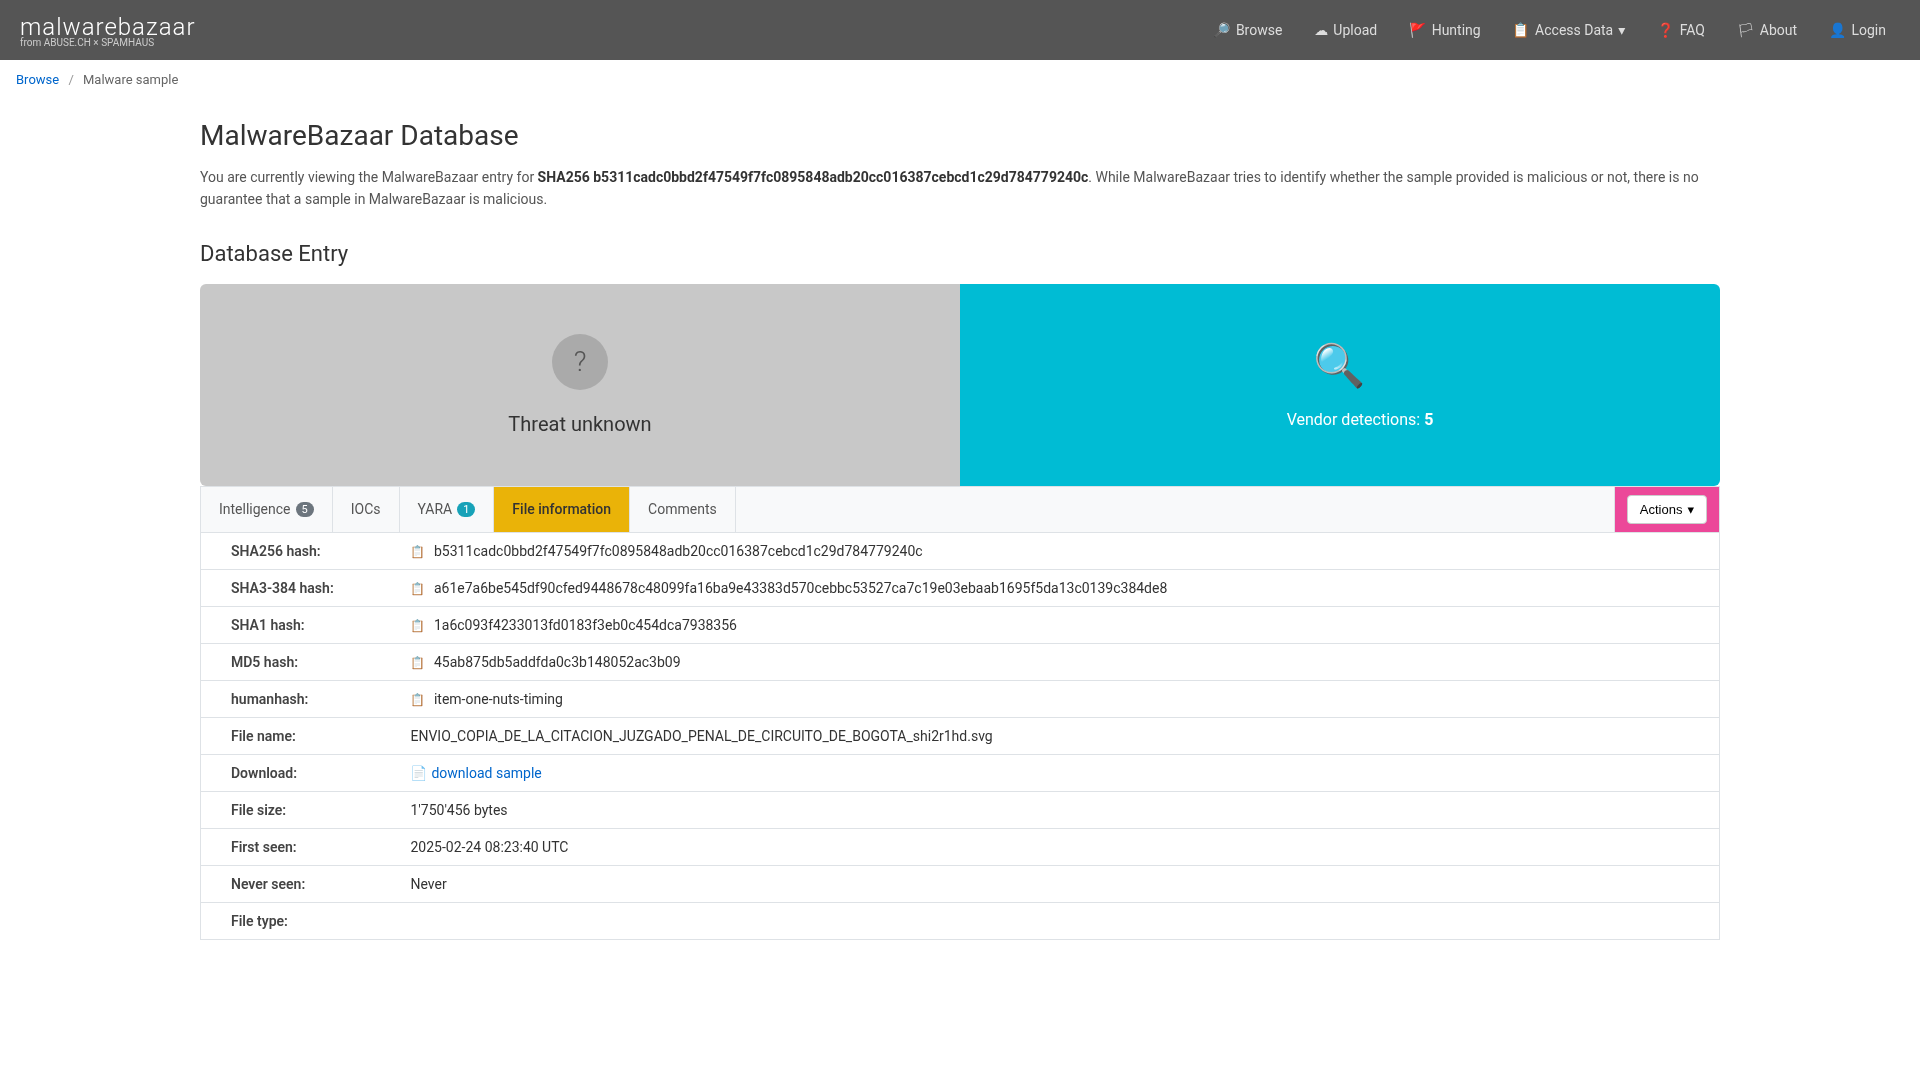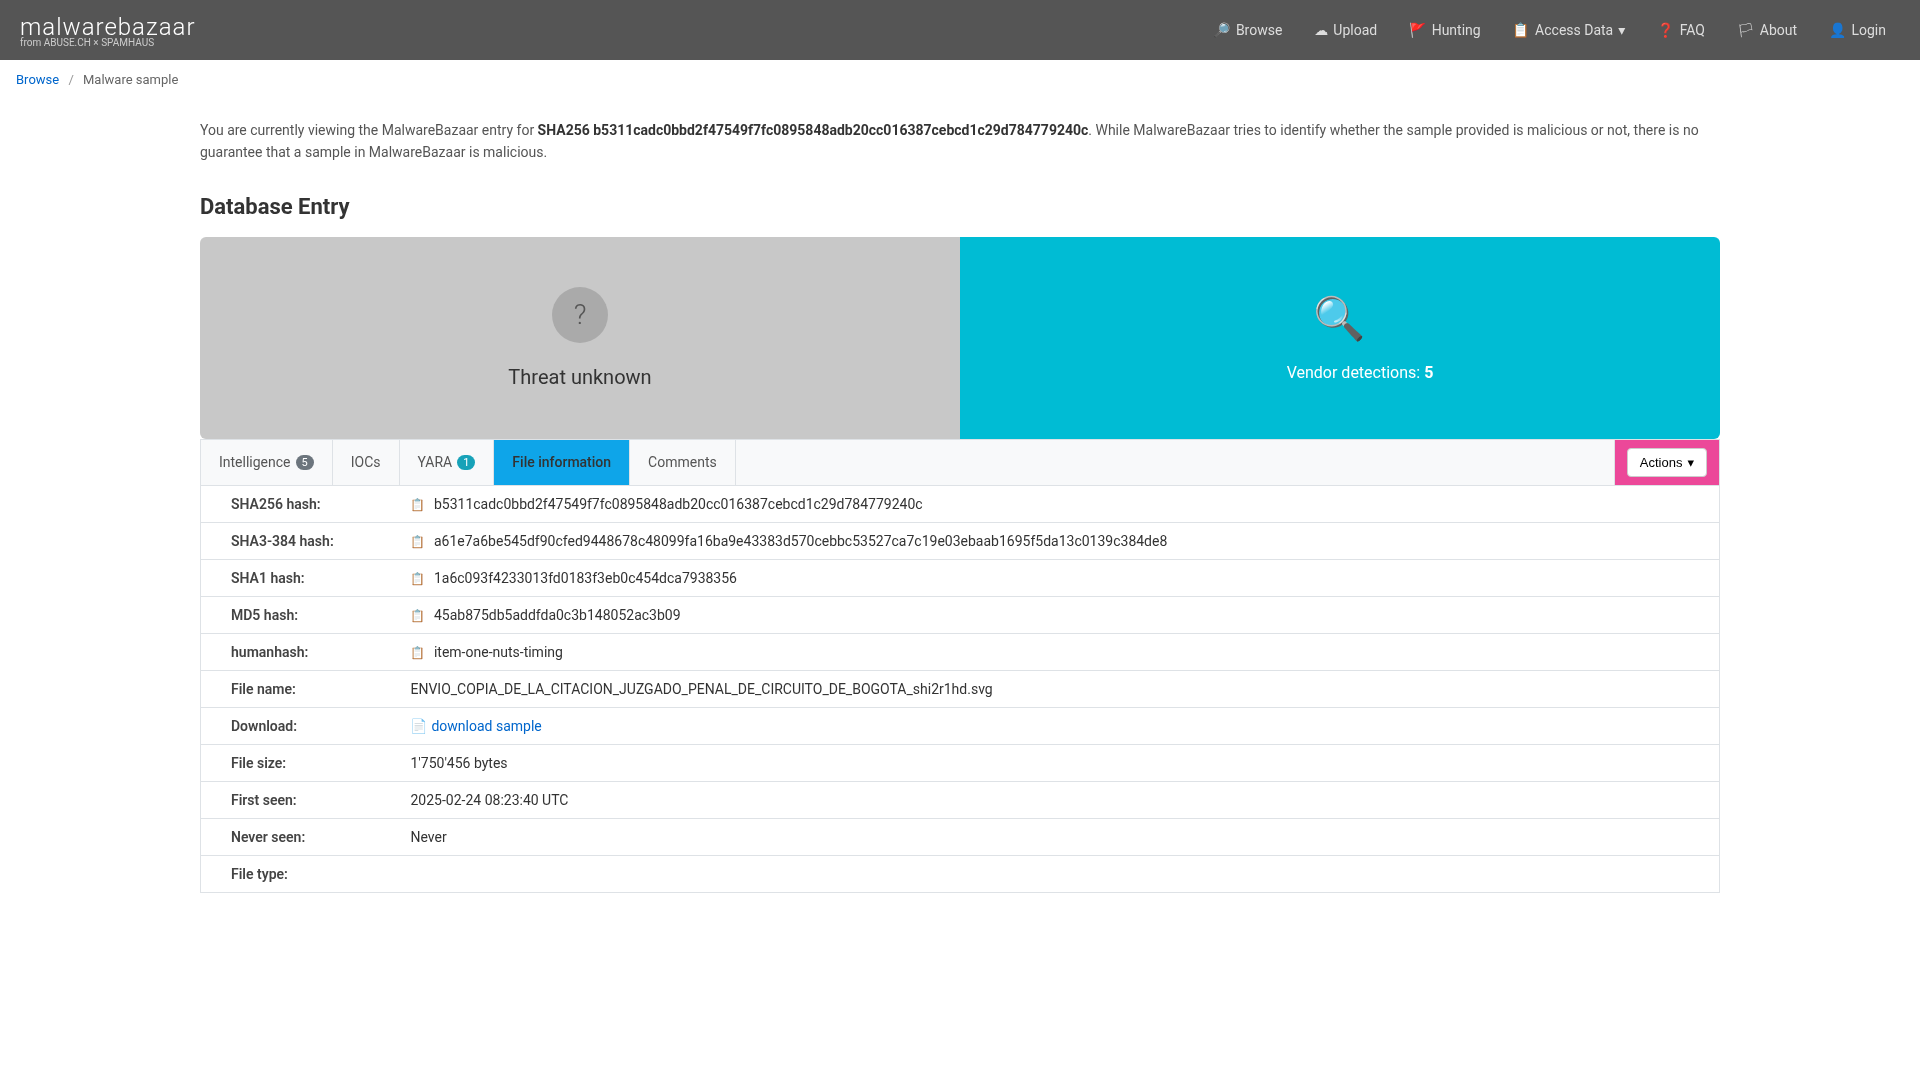--- a/index.html
+++ b/index.html
@@ -75,21 +75,21 @@
     .intro-text {
       font-size: 14px;
       color: #555;
       line-height: 1.6;
       margin-bottom: 30px;
     }
     .intro-text strong { color: #333; }
 
     .section-title {
       font-size: 22px;
-      font-weight: 700;
+      font-weight: 400;
       margin-bottom: 18px;
       color: #333;
     }
 
     
     .cards-row {
       display: flex;
       gap: 0;
       margin-bottom: 0;
     }
@@ -149,21 +149,21 @@
       border-right: 1px solid #dee2e6;
       font-size: 14px;
       color: #555;
       white-space: nowrap;
       display: flex;
       align-items: center;
       gap: 5px;
       background: #f8f9fa;
     }
     .tab.active {
-      background: #0ea5e9;
+      background: #eab308;
       color: #333;
       font-weight: 500;
     }
     .tab .badge {
       background: #6c757d;
       color: #fff;
       border-radius: 10px;
       padding: 1px 6px;
       font-size: 11px;
     }
@@ -255,20 +255,21 @@
 </nav>
 
 <div class="breadcrumb-bar">
   <a href="#">Browse</a>
   <span class="breadcrumb-sep">/</span>
   <span>Malware sample</span>
 </div>
 
 <div class="main-content">
 
+  <h1 class="page-title">MalwareBazaar Database</h1>
 
   <p class="intro-text">
     <span>You are currently viewing the MalwareBazaar entry for </span><strong>SHA256 b5311cadc0bbd2f47549f7fc0895848adb20cc016387cebcd1c29d784779240c</strong><span>. While MalwareBazaar tries to identify whether the sample provided is malicious or not, there is no guarantee that a sample in MalwareBazaar is malicious.</span>
   </p>
 
   <h2 class="section-title">Database Entry</h2>
 
   <div class="cards-row">
     <div class="card-threat">
       <div class="card-icon" style="font-size:44px; font-weight:300; color:#555; background:#aaa; border-radius:50%; width:56px; height:56px; display:flex; align-items:center; justify-content:center; font-size:28px;">?</div>

